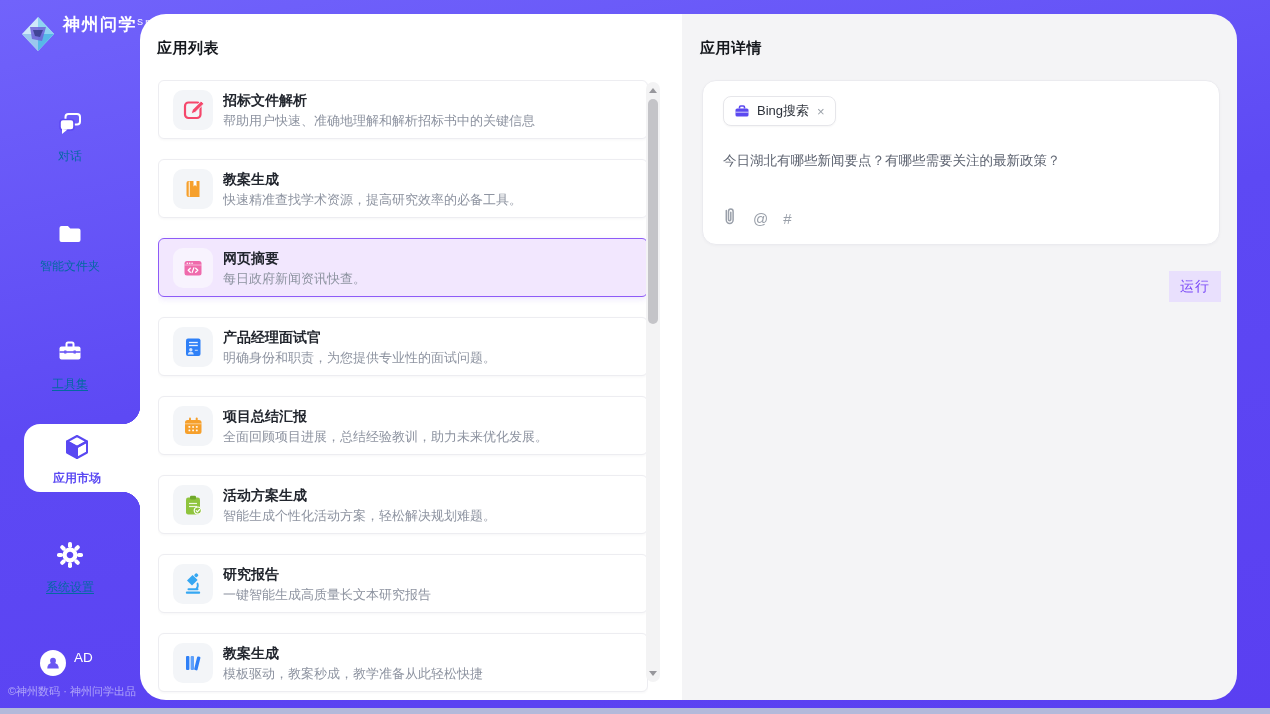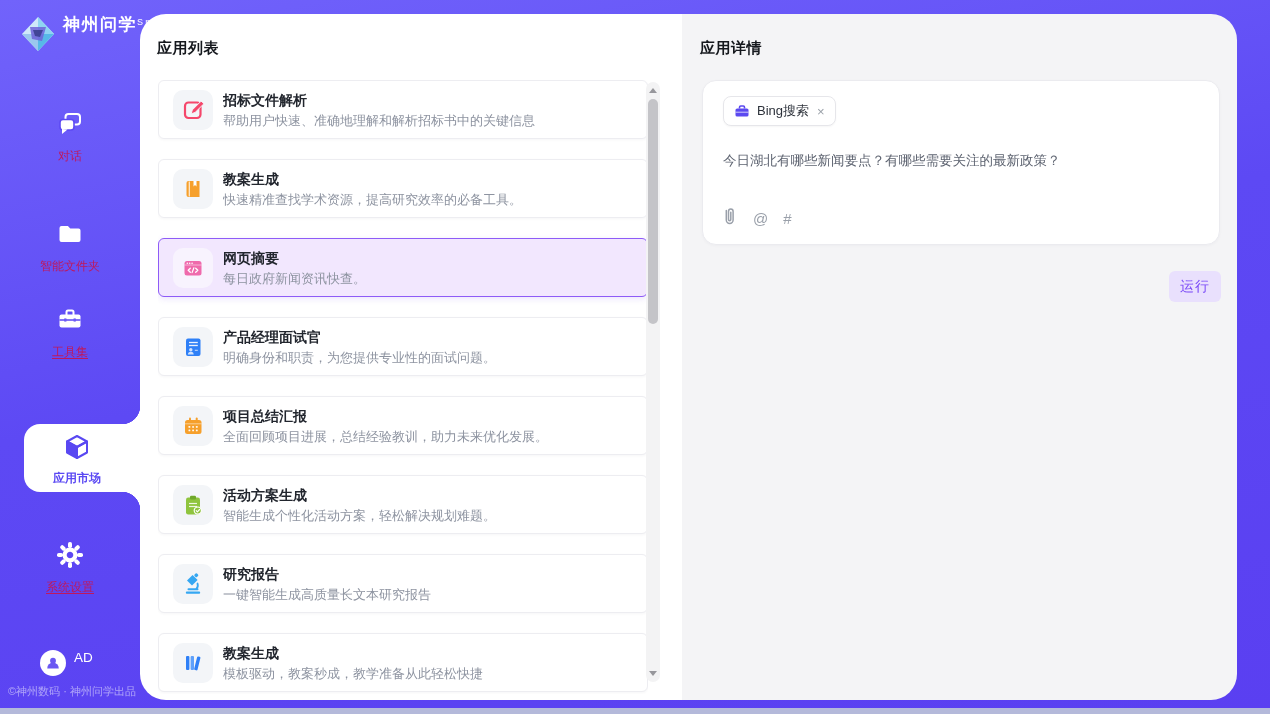--- a/index.html
+++ b/index.html
@@ -10,24 +10,24 @@
     font-family:"Liberation Sans","DejaVu Sans",sans-serif;
   }
   .bottom-strip { position:absolute; left:0; right:0; bottom:0; height:6px; background:#b4b9da; }
 
   
   .logo { position:absolute; left:20px; top:15px; display:flex; align-items:flex-start; gap:7px; }
   .logo-txt { display:flex; flex-direction:row; }
   .logo-title { font-size:17px; font-weight:bold; color:#fff; letter-spacing:1.5px; line-height:20px; }
   .logo-sub { font-size:9px; color:#fff; letter-spacing:2.2px; margin-top:2px; }
 
-  .nav-item { position:absolute; left:0; width:140px; display:flex; flex-direction:column; align-items:center; cursor:pointer; color:#be185d; }
+  .nav-item { position:absolute; left:0; width:140px; display:flex; flex-direction:column; align-items:center; cursor:pointer; color:#0369a1; }
   .nav-label { margin-top:6px; font-size:12px; }
   .nav-label.underlined { text-decoration:underline; text-underline-offset:2px; }
-  #nav-chat { top:110px; } #nav-folder { top:220px; } #nav-tools { top:306px;justify-content:flex-end; }
+  #nav-chat { top:110px; } #nav-folder { top:220px; } #nav-tools { top:338px;justify-content:flex-end; }
   #nav-market { top:432px; color:#5b49f3;padding-left:14px; } #nav-settings { top:541px; }
   #nav-market .nav-label { margin-top:4px; font-weight:bold; }
 
   .market-tab { position:absolute; left:24px; top:424px; width:116px; height:68px; background:#fff; border-radius:16px 0 0 16px; }
   .market-tab::before { content:""; position:absolute; right:0; top:-18px; width:18px; height:18px;
     background:radial-gradient(circle at 0 0, rgba(0,0,0,0) 18px, #fff 18.5px); }
   .market-tab::after { content:""; position:absolute; right:0; bottom:-18px; width:18px; height:18px;
     background:radial-gradient(circle at 0 100%, rgba(0,0,0,0) 18px, #fff 18.5px); }
 
   .user-row { position:absolute; left:40px; top:650px; display:flex; align-items:flex-start; gap:8px; cursor:pointer; }
@@ -64,21 +64,21 @@
   .detail-card { position:absolute; left:20px; top:66px; width:518px; height:165px; background:#fff;
     border:1px solid #ebebef; border-radius:14px; box-shadow:0 1px 3px rgba(25,28,50,.03); }
   .chip { position:absolute; left:20px; top:15px; height:30px; display:inline-flex; align-items:center; gap:7px;
     padding:2px 10px; border:1px solid #e6e6ea; border-radius:8px; background:#fff; font-size:13px; color:#2c313a;
     box-shadow:0 1px 2px rgba(0,0,0,.04); cursor:pointer; }
   .chip-close { color:#9aa0a8; font-size:13px; margin-left:1px; cursor:pointer; }
   .prompt-text { position:absolute; left:20px; top:70px; right:20px; font-size:13.5px; color:#5d6370; line-height:19px; cursor:text; }
   .attach-row { position:absolute; left:17px; bottom:13px; display:flex; align-items:center; gap:15px; color:#9aa0aa; }
   .attach-sym { font-size:15px; font-weight:500; cursor:pointer; line-height:18px; }
   .run-btn { position:absolute; right:16px; top:257px; width:52px; height:31px; background:#e9e0fd; color:#7948f7;
-    font-size:14px; border:none; border-radius:6px; display:flex; align-items:center; justify-content:center;
+    font-size:14px; border:none; border-radius:0; display:flex; align-items:center; justify-content:center;
     cursor:pointer; letter-spacing:1px; }
 </style>
 </head>
 <body>
 
 <div class="logo">
   <span>
     <svg width="36" height="38" viewBox="0 0 36 38">
       <polygon points="18,2 34,19 18,36 2,19" fill="#cfe9fa"></polygon>
       <polygon points="18,2 34,19 18,19" fill="#8fd4f2"></polygon>

